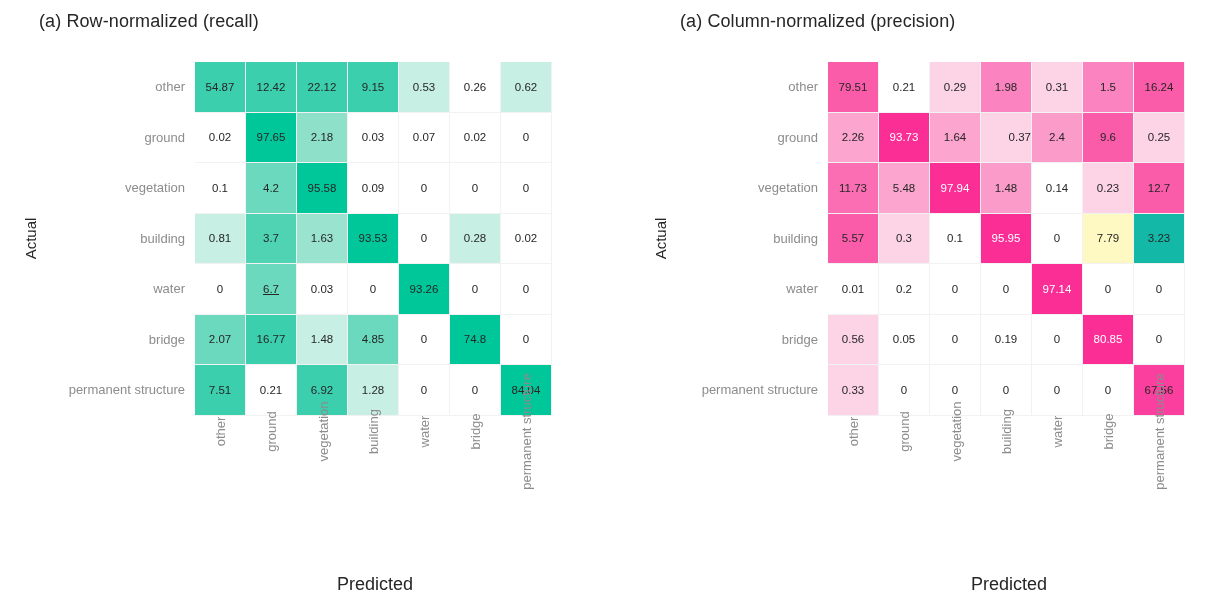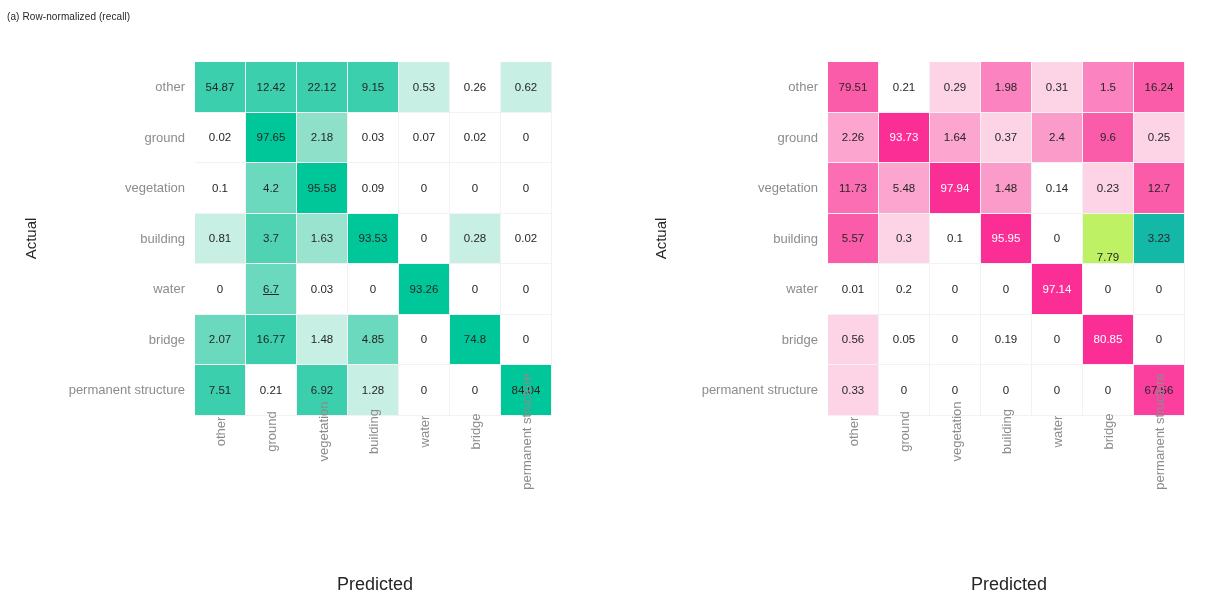--- a/index.html
+++ b/index.html
@@ -27,24 +27,25 @@
     position: absolute;
     top: 0;
     height: 610px;
   }
   .panel-left  { left: 0px;   width: 604px; }
   .panel-right { left: 604px; width: 604px; }
 
   .panel-title {
     position: absolute;
     top: 11px;
-    font-size: 10px;
+    font-size: 18px;
     color: #262626;
     white-space: nowrap;
     letter-spacing: 0.1px;
+    margin-left: 32px;
   }
   .panel-left .panel-title  { left: 7px; }
   .panel-right .panel-title { left: 44px; }
 
   
   .heatmap {
     position: absolute;
     top: 62px;
   }
   .panel-left .heatmap  { left: 195px; }
@@ -321,20 +322,21 @@
             <span>permanent structure</span>
           </div>
         </div>
     </div>
 
     <div class="axis-y-title">Actual</div>
     <div class="axis-x-title">Predicted</div>
   </div>
 
   <div class="panel panel-right">
+    <div class="panel-title">(a) Column-normalized (precision)</div>
 
     <div class="heatmap">
       <div class="hm-grid" id="grid-1">
           <div class="cell" style="background: rgb(251, 92, 169);">
             <span>79.51</span>
             <div class="ylab">other</div>
           </div>
           <div class="cell" style="background: rgb(255, 255, 255);">
             <span>0.21</span>
           </div>
@@ -356,21 +358,21 @@
           <div class="cell" style="background: rgb(251, 165, 207);">
             <span>2.26</span>
             <div class="ylab">ground</div>
           </div>
           <div class="cell lightfg" style="background: rgb(251, 46, 150); text-align: center;">
             <span>93.73</span>
           </div>
           <div class="cell" style="background: rgb(251, 165, 207);">
             <span>1.64</span>
           </div>
-          <div class="cell" style="background: rgb(252, 212, 230);">
+          <div class="cell" style="background: rgb(252, 212, 230); justify-content: flex-end;">
             <span>0.37</span>
           </div>
           <div class="cell" style="background: rgb(251, 155, 201);">
             <span>2.4</span>
           </div>
           <div class="cell" style="background: rgb(251, 92, 169);">
             <span>9.6</span>
           </div>
           <div class="cell" style="background: rgb(252, 212, 230);">
             <span>0.25</span>
@@ -406,21 +408,21 @@
           </div>
           <div class="cell" style="background: rgb(255, 255, 255);">
             <span>0.1</span>
           </div>
           <div class="cell lightfg" style="background: rgb(251, 46, 150);">
             <span>95.95</span>
           </div>
           <div class="cell" style="background: rgb(255, 255, 255);">
             <span>0</span>
           </div>
-          <div class="cell" style="background: #bef264; align-items: flex-end;">
+          <div class="cell" style="background: #fef9c3;">
             <span>7.79</span>
           </div>
           <div class="cell" style="background: #14b8a6;">
             <span>3.23</span>
           </div>
           <div class="cell" style="background: rgb(255, 255, 255);">
             <span>0.01</span>
             <div class="ylab">water</div>
           </div>
           <div class="cell" style="background: rgb(255, 255, 255);">

